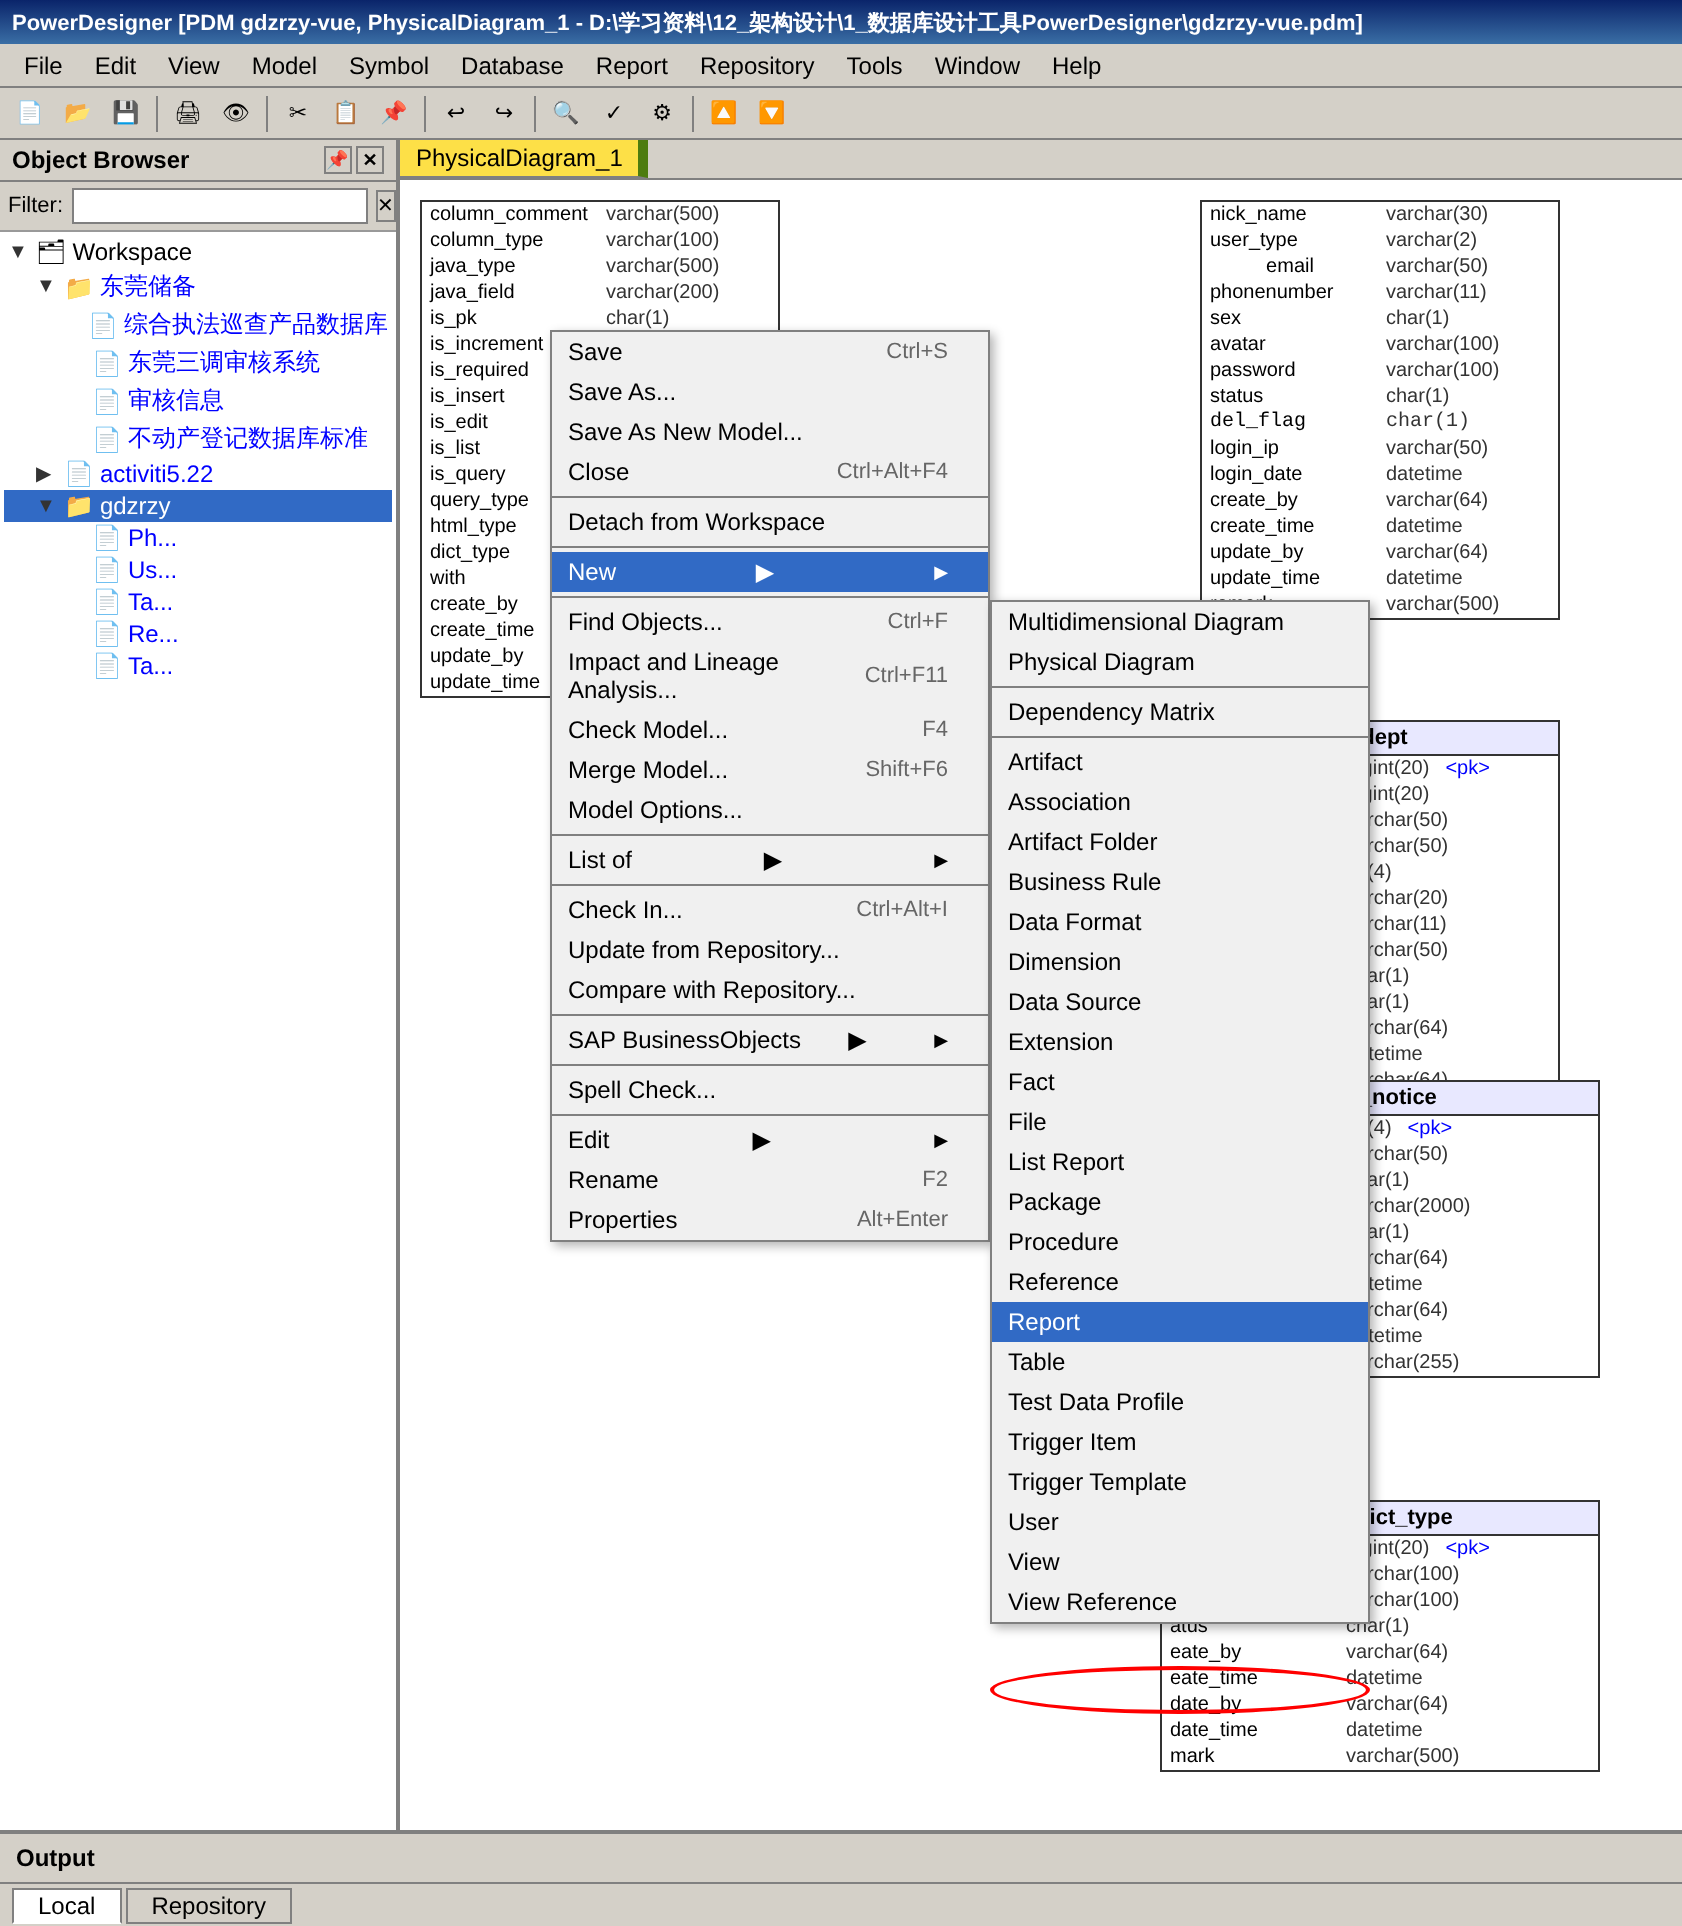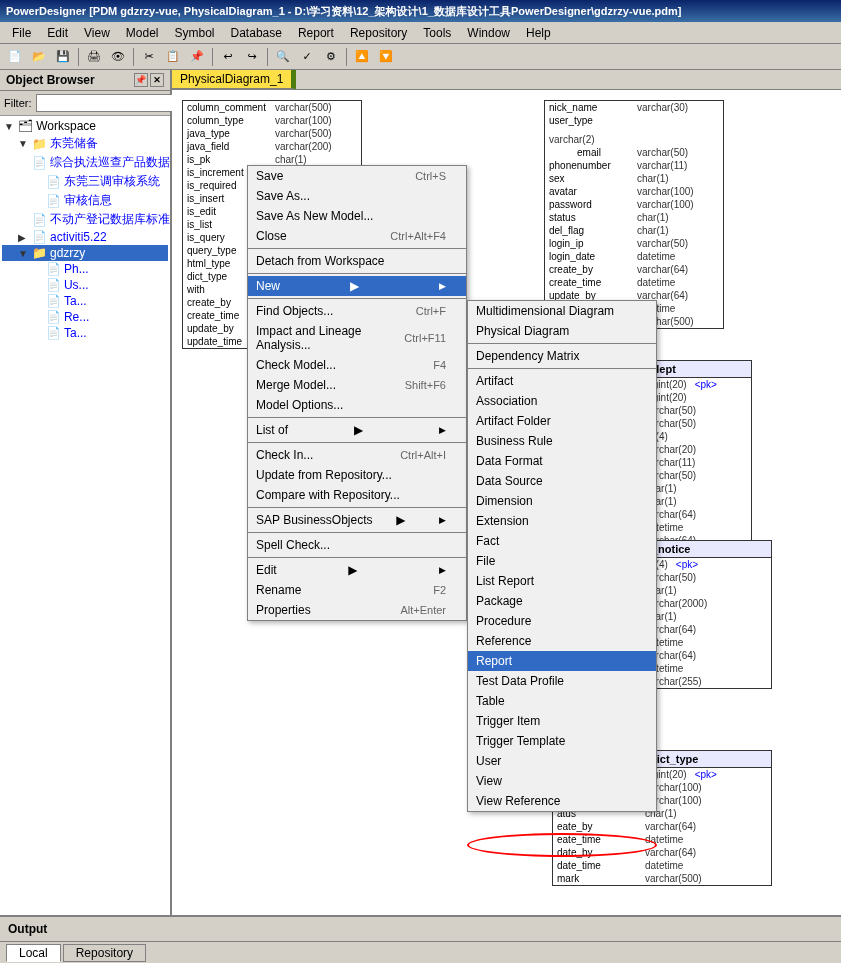--- a/index.html
+++ b/index.html
@@ -65,21 +65,21 @@
     .toolbar-sep { width: 1px; height: 18px; background: #808080; margin: 0 2px; }
 
     
     .main-layout {
       display: flex;
       height: calc(963px - 22px - 22px - 26px - 26px - 22px);
     }
 
     
     .object-browser {
-      width: 172px;
+      width: 200px;
       background: white;
       border-right: 2px solid #808080;
       display: flex;
       flex-direction: column;
     }
     .panel-header {
       background: #d4d0c8;
       border-bottom: 1px solid #808080;
       padding: 3px 6px;
       font-size: 12px;
@@ -482,26 +482,26 @@
         <div class="db-table-row" style="padding:1px 4px;">
           <span class="db-col-name">update_by</span>
           <span class="db-col-type">varchar(64)</span>
         </div>
         <div class="db-table-row" style="padding:1px 4px;">
           <span class="db-col-name">update_time</span>
           <span class="db-col-type">datetime</span>
         </div>
       </div>
 
-      <div class="db-table" style="top:10px; left:372px; font-size:10px;">
+      <div class="db-table" style="top:10px; left:400px; font-size:10px;">
         <div class="db-table-row" style="padding:1px 4px;">
           <span class="db-col-name">nick_name</span>
           <span class="db-col-type">varchar(30)</span>
         </div>
-        <div class="db-table-row" style="padding:1px 4px;flex-direction:column;">
+        <div class="db-table-row" style="padding:1px 4px;">
           <span class="db-col-name">user_type</span>
           <span class="db-col-type">varchar(2)</span>
         </div>
         <div class="db-table-row" style="padding:1px 4px;text-align:center;">
           <span class="db-col-name">email</span>
           <span class="db-col-type">varchar(50)</span>
         </div>
         <div class="db-table-row" style="padding:1px 4px;">
           <span class="db-col-name">phonenumber</span>
           <span class="db-col-type">varchar(11)</span>
@@ -515,21 +515,21 @@
           <span class="db-col-type">varchar(100)</span>
         </div>
         <div class="db-table-row" style="padding:1px 4px;">
           <span class="db-col-name">password</span>
           <span class="db-col-type">varchar(100)</span>
         </div>
         <div class="db-table-row" style="padding:1px 4px;">
           <span class="db-col-name">status</span>
           <span class="db-col-type">char(1)</span>
         </div>
-        <div class="db-table-row" style="padding:1px 4px;">
+        <div class="db-table-row" style="padding:1px 4px;font-family:Liberation Mono, monospace;">
           <span class="db-col-name">del_flag</span>
           <span class="db-col-type">char(1)</span>
         </div>
         <div class="db-table-row" style="padding:1px 4px;">
           <span class="db-col-name">login_ip</span>
           <span class="db-col-type">varchar(50)</span>
         </div>
         <div class="db-table-row" style="padding:1px 4px;">
           <span class="db-col-name">login_date</span>
           <span class="db-col-type">datetime</span>
@@ -793,32 +793,32 @@
       <div class="submenu-item">Multidimensional Diagram</div>
       <div class="submenu-item">Physical Diagram</div>
       <div class="submenu-divider"></div>
       <div class="submenu-item">Dependency Matrix</div>
       <div class="submenu-divider"></div>
       <div class="submenu-item">Artifact</div>
       <div class="submenu-item">Association</div>
       <div class="submenu-item">Artifact Folder</div>
       <div class="submenu-item">Business Rule</div>
       <div class="submenu-item">Data Format</div>
+      <div class="submenu-item">Dimension</div>
       <div class="submenu-item">Data Source</div>
-      <div class="submenu-item">Dimension</div>
       <div class="submenu-item">Extension</div>
       <div class="submenu-item">Fact</div>
       <div class="submenu-item">File</div>
       <div class="submenu-item">List Report</div>
       <div class="submenu-item">Package</div>
       <div class="submenu-item">Procedure</div>
       <div class="submenu-item">Reference</div>
       <div class="submenu-item highlighted">Report</div>
+      <div class="submenu-item">Table</div>
       <div class="submenu-item">Test Data Profile</div>
-      <div class="submenu-item">Table</div>
       <div class="submenu-item">Trigger Item</div>
       <div class="submenu-item">Trigger Template</div>
       <div class="submenu-item">User</div>
       <div class="submenu-item">View</div>
       <div class="submenu-item">View Reference</div>
     </div>
 
     <div class="report-highlight" style="left:295px; top:763px; width:190px; height:24px;">
     </div>
   </div>

